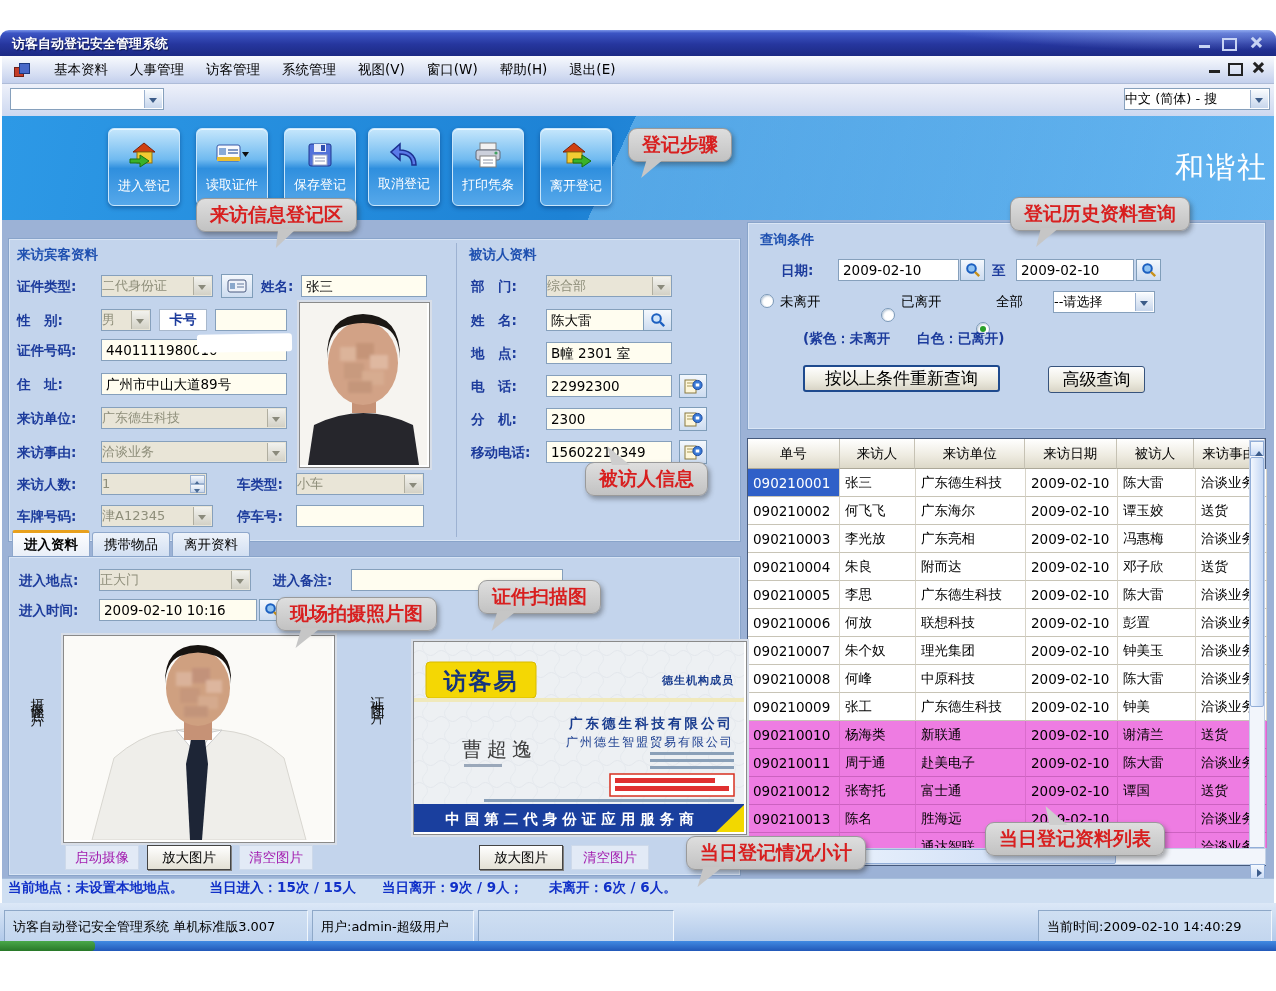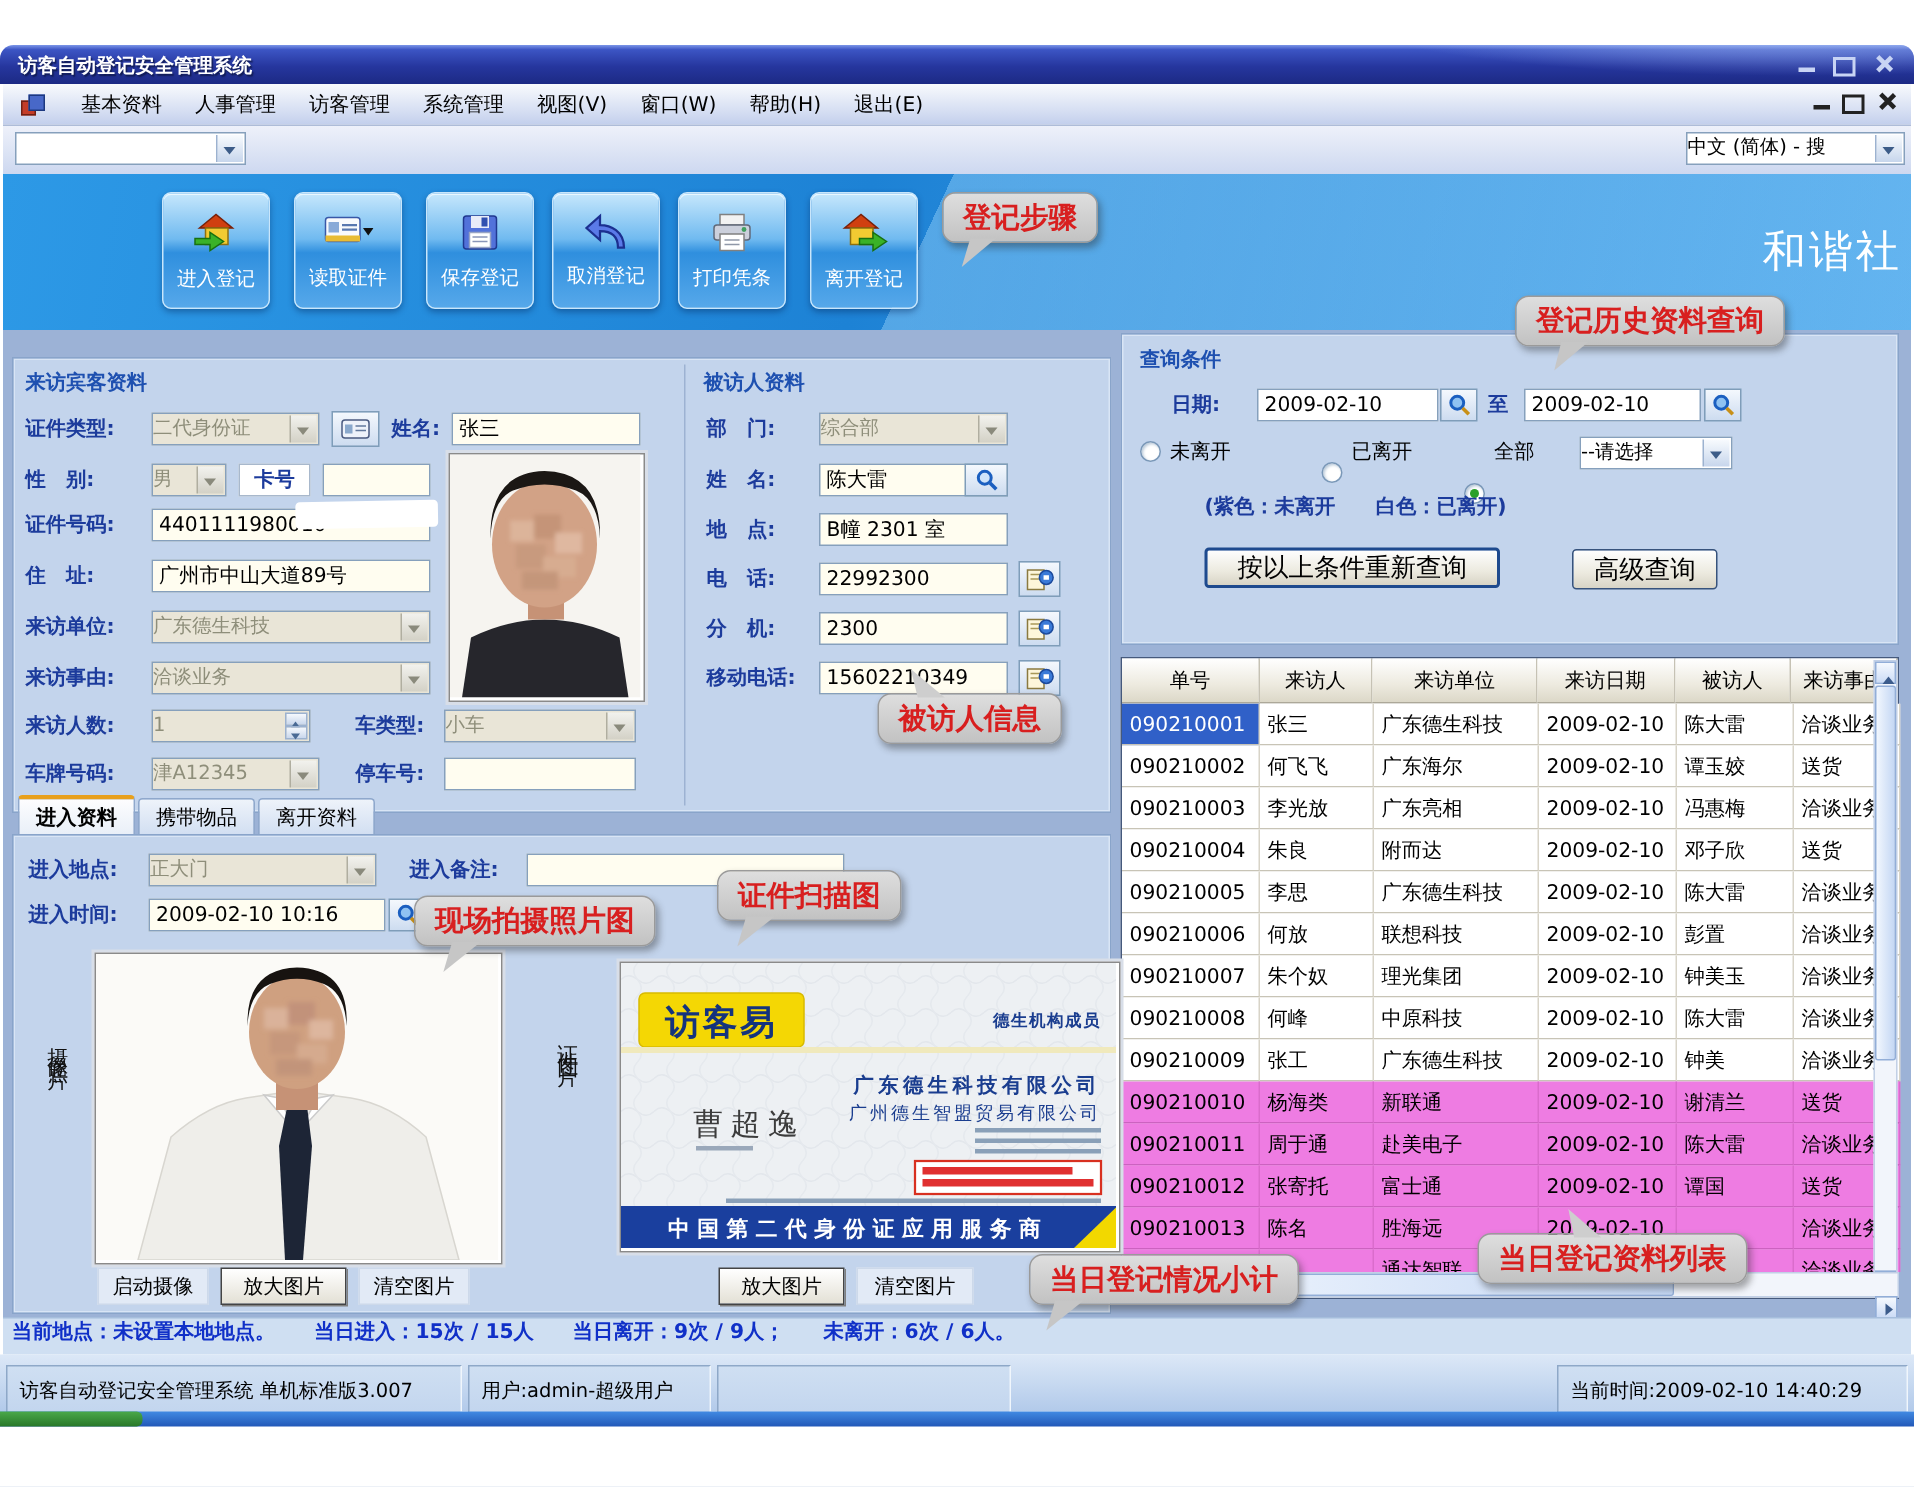--- a/index.html
+++ b/index.html
@@ -63,21 +63,21 @@
   .spin span::after{content:'';position:absolute;left:3px;border:3.5px solid transparent}
   .spin .up::after{top:2px;border-bottom:4px solid #4a6a94}
   .spin .dn::after{top:4px;border-top:4px solid #4a6a94}
   .badge{background:#fff;border:1px solid #a8b8cc;color:#1c3b9c;font-weight:bold;font-size:13.5px;
     display:flex;align-items:center;justify-content:center;height:22px;box-sizing:border-box}
   .xpbtn{background:linear-gradient(#fefefe,#eceadf 60%,#d8d4c6);border:1px solid #37537c;border-radius:3px;
     font-size:17px;display:flex;align-items:center;justify-content:center;height:27px;box-sizing:border-box;white-space:nowrap}
   .xpbtn.def{border:2px solid #1e4a8e}
   .raisedbtn{background:linear-gradient(#ffffff,#e3e0d5);border:1px solid #444;box-shadow:1px 1px 0 #808080;
     font-size:13.5px;display:flex;align-items:center;justify-content:center;height:25px;box-sizing:border-box}
-  .flatbtn{background:#e2eaf6;border:1px solid #cdd9ea;color:#000000;font-size:13.5px;
+  .flatbtn{background:#e2eaf6;border:1px solid #cdd9ea;color:#a21caf;font-size:13.5px;
     display:flex;align-items:center;justify-content:center;height:25px;box-sizing:border-box}
   .radio{width:14px;height:14px;border-radius:50%;background:#fff;border:1px solid #7a98b8;box-sizing:border-box;position:relative;
     box-shadow:inset 1px 1px 2px #b8c8d8}
   .radio.sel::after{content:'';position:absolute;left:3px;top:3px;width:6px;height:6px;border-radius:50%;background:#2aa02a}
   .rlbl{font-size:13.5px;line-height:16px;color:#000}
   
   .tab{height:24px;border:1px solid #8fa8cc;border-bottom:none;border-radius:3px 3px 0 0;box-sizing:border-box;
     background:linear-gradient(#eef3fa,#d2dff2);display:flex;align-items:center;justify-content:center;font-size:13.5px}
   .tab.active{background:linear-gradient(#fdfdfe,#e9eff8);border-top:3px solid #e8a01c;height:26px;margin-top:-2px;z-index:3;font-weight:bold}
   
@@ -648,20 +648,24 @@
   </div>
 
   <div id="taskbar" class="abs">
     <div class="start"></div>
   </div>
 
   <div class="callout" style="left:628px;top:128px">
     <span>登记步骤</span>
     <span class="tail" style="left:14px;bottom:-17px;border-top:19px solid #c6c6c6;border-left:2px solid transparent;border-right:15px solid transparent;transform:skewX(-22deg)"></span>
   </div>
+  <div class="callout" style="left:196px;top:198px">
+    <span>来访信息登记区</span>
+    <span class="tail" style="left:78px;bottom:-17px;border-top:19px solid #c6c6c6;border-left:4px solid transparent;border-right:14px solid transparent;transform:skewX(-18deg)"></span>
+  </div>
   <div class="callout" style="left:1010px;top:197px">
     <span>登记历史资料查询</span>
     <span class="tail" style="left:26px;bottom:-17px;border-top:19px solid #c6c6c6;border-left:3px solid transparent;border-right:15px solid transparent;transform:skewX(-22deg)"></span>
   </div>
   <div class="callout" style="left:585px;top:462px">
     <span>被访人信息</span>
     <span class="tail" style="left:22px;top:-17px;border-bottom:19px solid #cecece;border-left:3px solid transparent;border-right:15px solid transparent;transform:skewX(22deg)"></span>
   </div>
   <div class="callout" style="left:276px;top:597px">
     <span>现场拍摄照片图</span>

